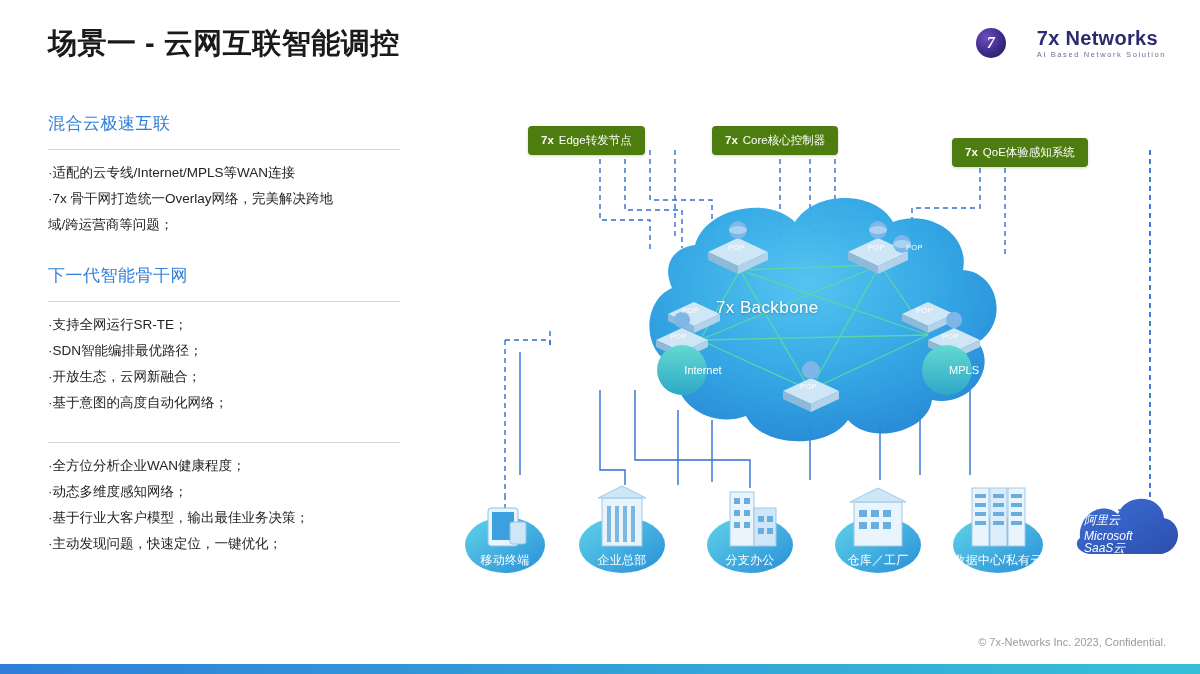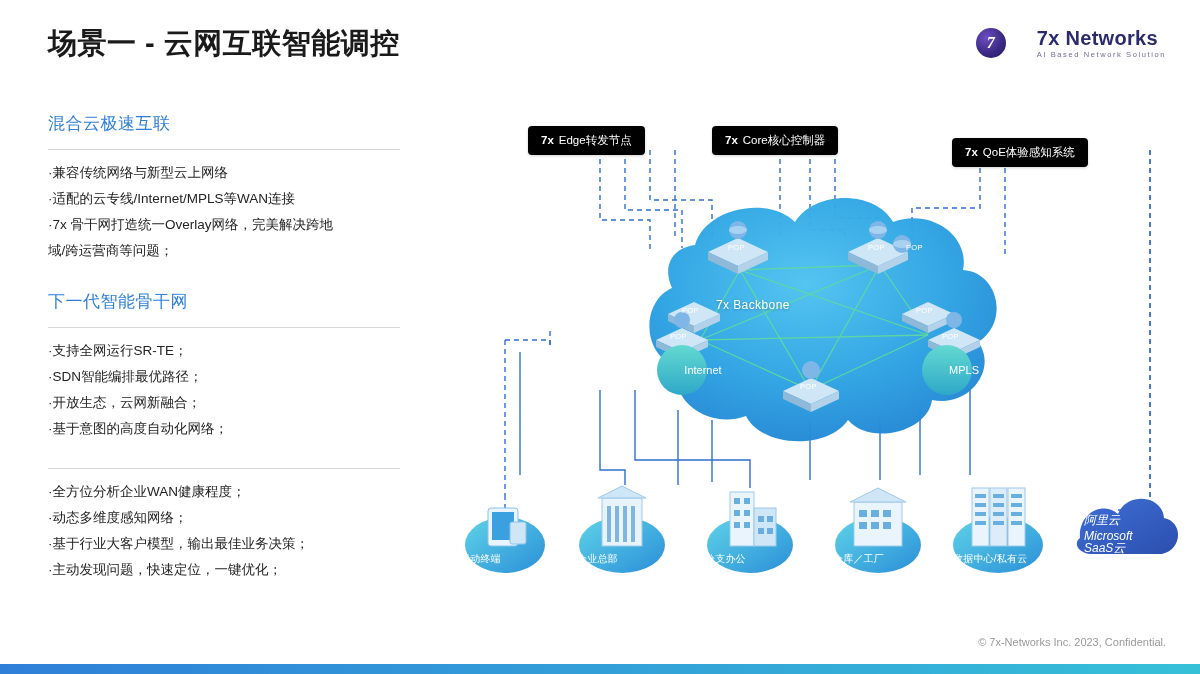--- a/index.html
+++ b/index.html
@@ -91,58 +91,59 @@
   
   .diagram {
     position: absolute;
     left: 450px; top: 90px;
     width: 740px; height: 520px;
   }
   .diagram svg { position: absolute; left:0; top:0; }
 
   .chip {
     position: absolute;
-    background: #000000;
+    background: #4d7c0f;
     color: #fff;
     border-radius: 4px;
     font-size: 11.5px;
     padding: 7px 13px;
     white-space: nowrap;
     box-shadow: 0 1px 3px rgba(0,0,0,0.18);
   }
   .chip b { font-weight: bold; margin-right: 5px; }
 
   .pop-label {
     position: absolute;
     font-size: 7.5px;
     color: #ffffff;
     letter-spacing: 0.3px;
     pointer-events: none;
   }
   .backbone-label {
     position: absolute;
     color: #ffffff;
-    font-size: 12px;
+    font-size: 17px;
     letter-spacing: 0.4px;
     text-shadow: 0 1px 3px rgba(0,0,0,0.25);
   }
   .net-pill {
     position: absolute;
     border-radius: 50%;
     display: flex;
     align-items: center;
     justify-content: center;
     color: #fff;
     font-size: 11px;
     padding-left: 42px;
   }
   .node-label {
     position: absolute;
-    font-size: 10px;
+    font-size: 12px;
     color: #ffffff;
+    text-align: center;
     width: 90px;
     letter-spacing: 0.2px;
   }
   .saas-text {
     position: absolute;
     color: #fff;
     font-size: 12px;
     text-align: left;
     width: 90px;
     line-height: 12px;
@@ -173,21 +174,20 @@
     <div class="brand-name">7x Networks</div>
     <div class="brand-tag">AI  Based   Network   Solution</div>
   </div>
 </div>
 
 <div class="left-col">
 
   <div class="block">
     <div class="block-title">混合云极速互联</div>
     <div class="block-rule"></div>
-    <div class="bullet">·兼容传统网络与新型云上网络</div>
     <div class="bullet">·适配的云专线/Internet/MPLS等WAN连接</div>
     <div class="bullet">·7x 骨干网打造统一Overlay网络，完美解决跨地</div>
     <div class="bullet">域/跨运营商等问题；</div>
   </div>
 
   <div class="block">
     <div class="block-title">下一代智能骨干网</div>
     <div class="block-rule"></div>
     <div class="bullet">·支持全网运行SR-TE；</div>
     <div class="bullet">·SDN智能编排最优路径；</div>

